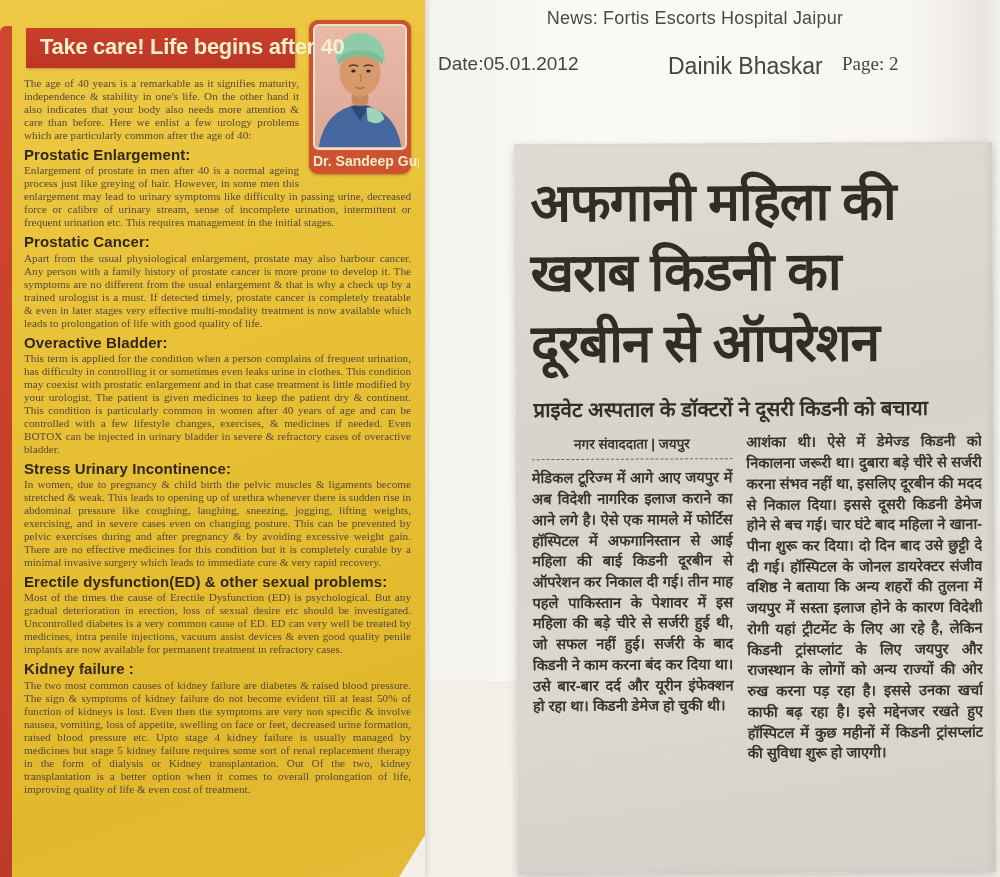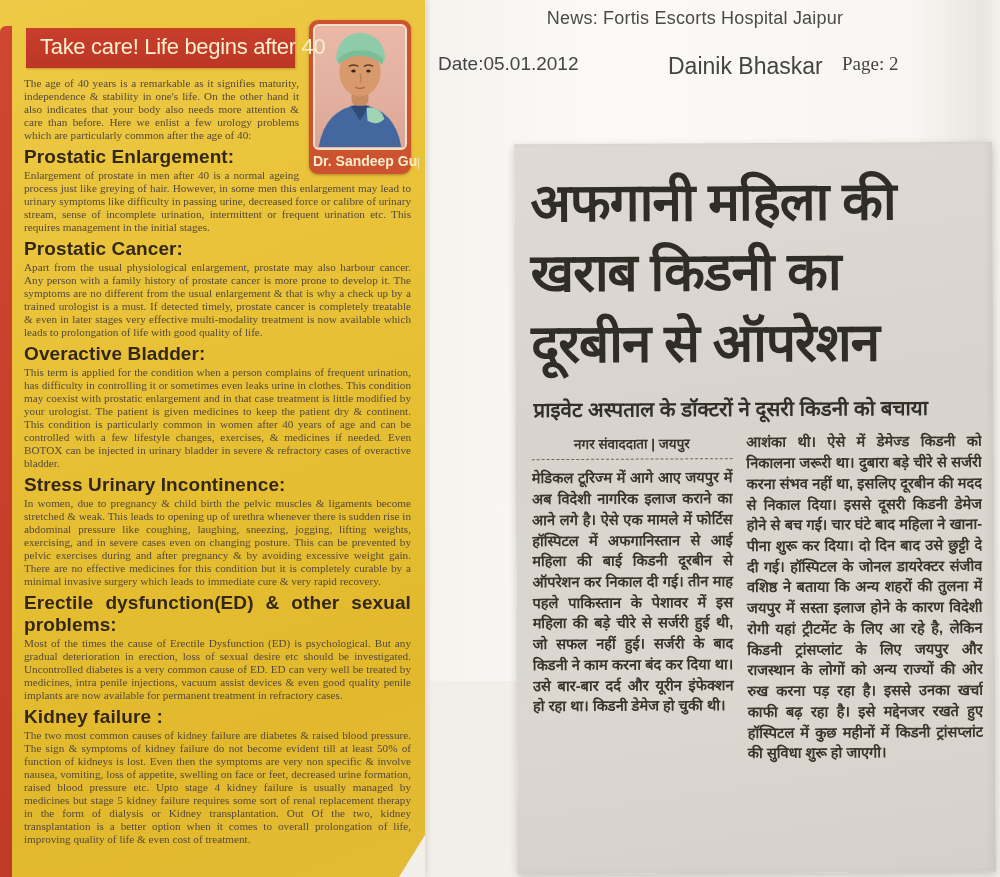--- a/index.html
+++ b/index.html
@@ -45,37 +45,37 @@
     color:#f7ecc9; font-weight:bold; font-size:14px;
     text-align:center; padding:3px 0 3px;
     font-family:"Liberation Sans", sans-serif;
     white-space:nowrap;
   }
   .banner {
     display:block;
     margin:6px 116px 9px 2px;
     background:linear-gradient(#c8402c,#bd3525);
     color:#f7efcd;
-    font-size:22px; font-weight:normal;
+    font-size:22px; font-weight:bold;
     letter-spacing:-0.3px;
     padding:6px 6px 8px 14px;
     box-shadow:1px 1px 2px rgba(120,60,20,0.35);
     white-space:nowrap;
   }
   .left-body {
     font-family:"Liberation Serif", serif;
     color:#54493a;
     font-size:11.2px;
     line-height:1.16;
     text-align:justify;
   }
   .left-body p { margin:0 0 1px 0; }
   .section-heading {
     font-family:"Liberation Sans", sans-serif;
-    font-size:19px; font-weight:bold;
+    font-size:15px; font-weight:bold;
     color:#33271a;
     margin:4px 0 1px 0;
     letter-spacing:0.1px;
   }
   .corner-curl {
     position:absolute; right:0; bottom:0; width:0; height:0;
     border-bottom:42px solid #f2efe9;
     border-left:26px solid transparent;
   }
 

